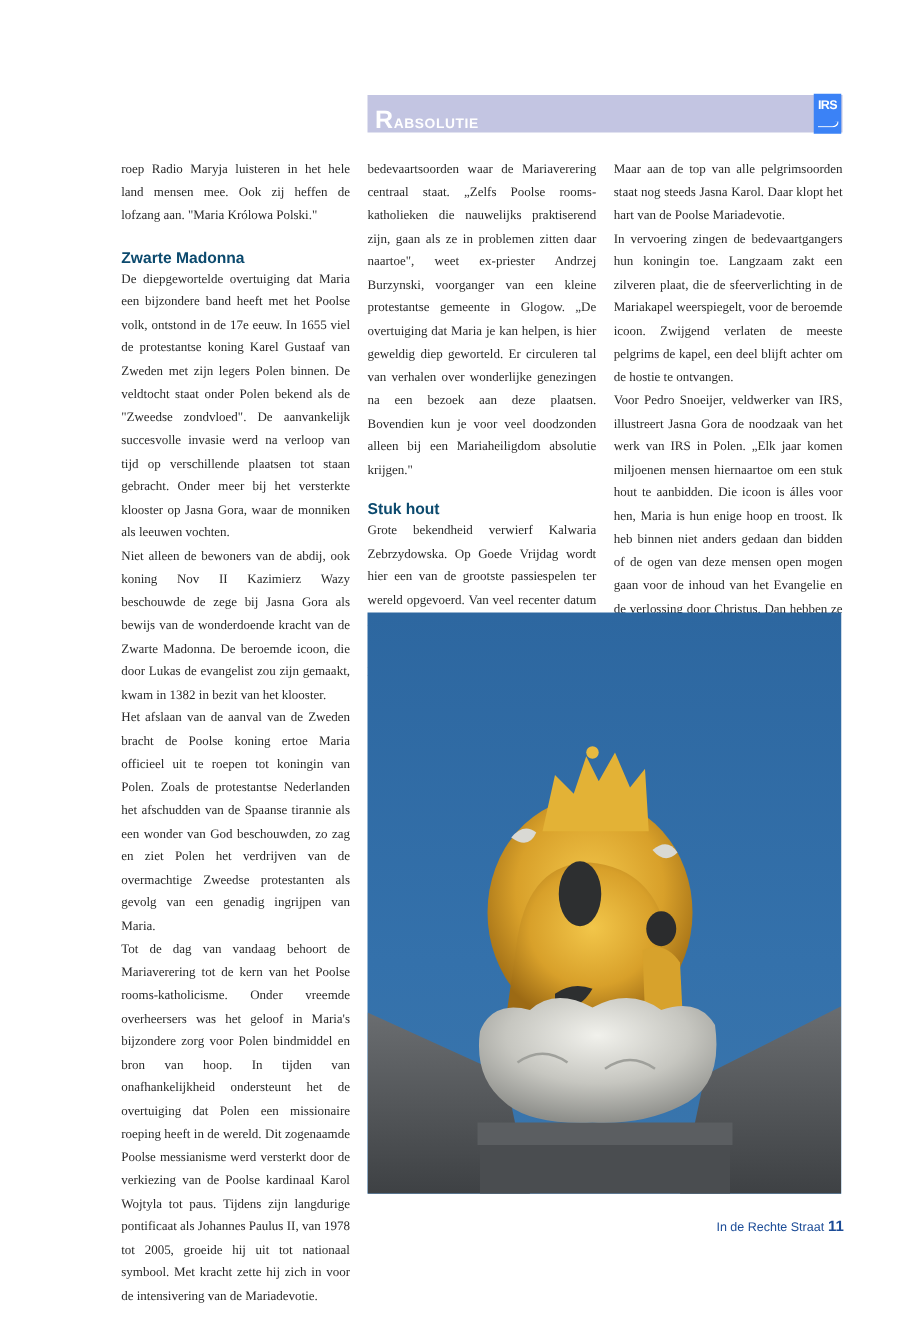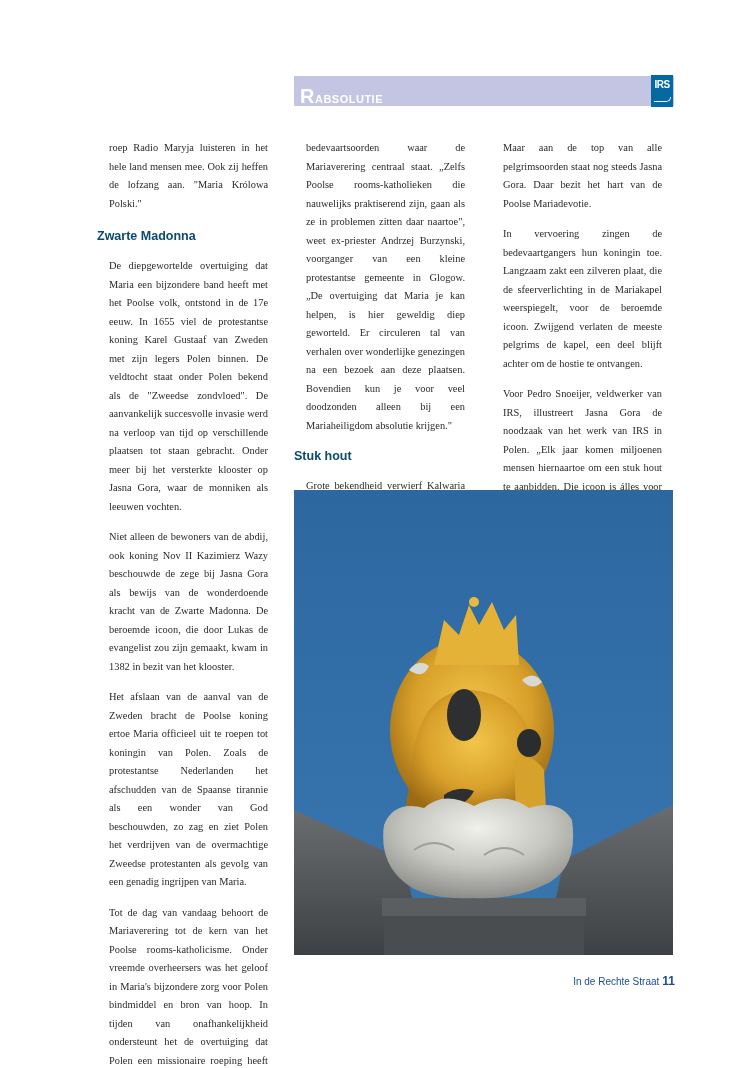--- a/index.html
+++ b/index.html
@@ -12,34 +12,34 @@
     }
     .header-title {
       position: absolute; left: 300px; top: 86px;
       font-family: "Liberation Sans", "DejaVu Sans", sans-serif;
       font-weight: bold; color: #ffffff; font-size: 15px; letter-spacing: 0.5px;
       font-variant: small-caps; line-height: 20px;
     }
     .header-title .cap { font-size: 20px; }
     .irs-logo {
       position: absolute; left: 651px; top: 75px; width: 22px; height: 32px;
-      background: #0369a1; color: #fff;
+      background: #3b82f6; color: #fff;
       font-family: "Liberation Sans", "DejaVu Sans", sans-serif; font-weight: bold;
       font-size: 10px; letter-spacing: -0.5px; text-align: center; line-height: 20px;
     }
     .irs-logo .swoosh {
       position: absolute; left: 3px; right: 2px; bottom: 5px; height: 5px;
       border-bottom: 1.5px solid #fff; border-right: 1.5px solid #fff; border-bottom-right-radius: 6px;
     }
 
     .col { position: absolute; top: 127px; font-size: 10.4px; line-height: 18.5px; text-align: justify; }
     .col1 { left: 97px; width: 183px; }
     .col2 { left: 294px; width: 183px; }
     .col3 { left: 491px; width: 183px; }
-    .col p { margin: 12px; hyphens: auto; }
+    .col p { margin: 0; hyphens: auto; }
     .col h2 {
       font-family: "Liberation Sans", "DejaVu Sans", sans-serif; font-weight: bold;
       font-size: 12.5px; color: #0c4a6e; line-height: 18px; margin-top: 12px;
     }
 
     .photo {
       position: absolute; left: 294px; top: 490px; width: 379px; height: 465px; overflow: hidden;
       background: linear-gradient(180deg, #2d67a0 0%, #3471ab 60%, #3a76ad 100%);
     }
     .photo svg { display: block; }
@@ -71,21 +71,21 @@
 
 </div>
 
 <div class="col col2">
   <p>bedevaartsoorden waar de Mariaverering centraal staat. „Zelfs Poolse rooms-katholieken die nauwelijks praktiserend zijn, gaan als ze in problemen zitten daar naartoe", weet ex-priester Andrzej Burzynski, voorganger van een kleine protestantse gemeente in Glogow. „De overtuiging dat Maria je kan helpen, is hier geweldig diep geworteld. Er circuleren tal van verhalen over wonderlijke genezingen na een bezoek aan deze plaatsen. Bovendien kun je voor veel doodzonden alleen bij een Mariaheiligdom absolutie krijgen."</p>
   <h2 style="">Stuk hout</h2>
   <p>Grote bekendheid verwierf Kalwaria Zebrzydowska. Op Goede Vrijdag wordt hier een van de grootste passiespelen ter wereld opgevoerd. Van veel recenter datum is het Mariaheiligdom in Lichen. De in 2004 geopende kathedraal, vol pracht en praal, is berekend op 20.000 bezoekers.</p>
 </div>
 
 <div class="col col3">
-  <p>Maar aan de top van alle pelgrimsoorden staat nog steeds Jasna Gora. Daar bezit het hart van de Poolse Mariadevotie.</p>
+  <p>Maar aan de top van alle pelgrimsoorden staat nog steeds Jasna Karol. Daar klopt het hart van de Poolse Mariadevotie.</p>
   <p>In vervoering zingen de bedevaartgangers hun koningin toe. Langzaam zakt een zilveren plaat, die de sfeerverlichting in de Mariakapel weerspiegelt, voor de beroemde icoon. Zwijgend verlaten de meeste pelgrims de kapel, een deel blijft achter om de hostie te ontvangen.</p>
   <p>Voor Pedro Snoeijer, veldwerker van IRS, illustreert Jasna Gora de noodzaak van het werk van IRS in Polen. „Elk jaar komen miljoenen mensen hiernaartoe om een stuk hout te aanbidden. Die icoon is álles voor hen, Maria is hun enige hoop en troost. Ik heb binnen niet anders gedaan dan bidden of de ogen van deze mensen open mogen gaan voor de inhoud van het Evangelie en de verlossing door Christus. Dan hebben ze Maria niet meer nodig."</p>
 </div>
 
 <div class="photo">
   <svg width="379" height="465" viewBox="0 0 379 465">
     <defs>
       <radialGradient id="gold" cx="50%" cy="40%" r="60%">
         <stop offset="0%" stop-color="#f2c64a"></stop>
         <stop offset="60%" stop-color="#d8a02a"></stop>

